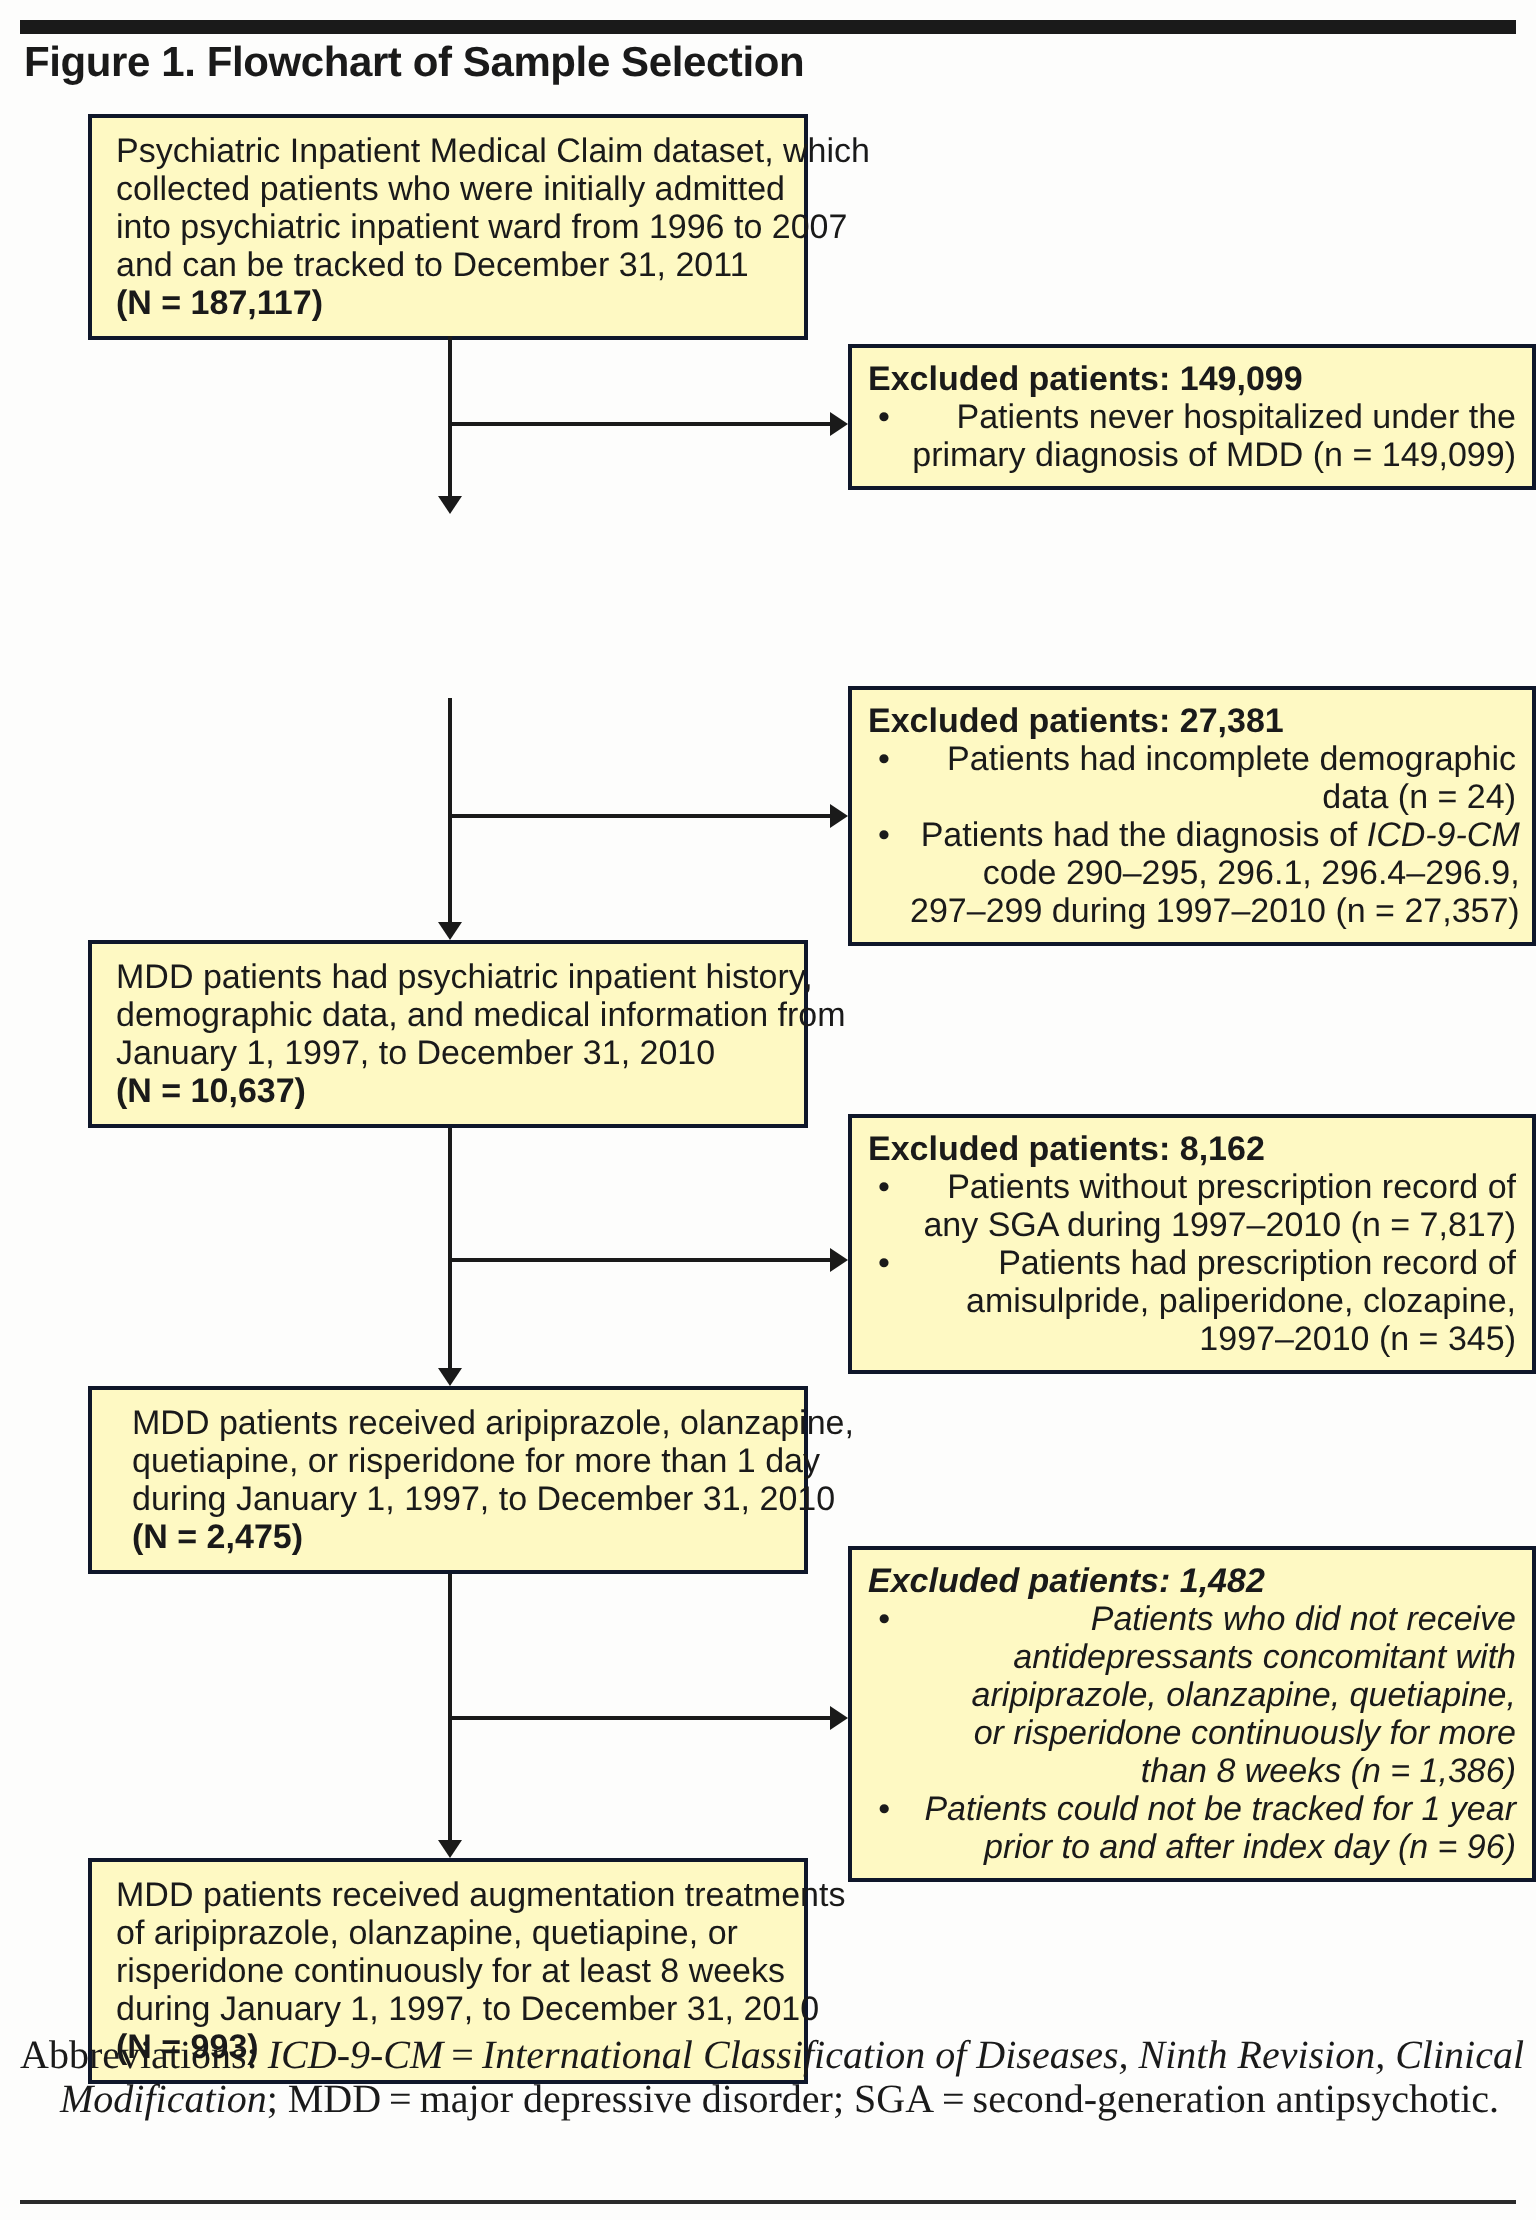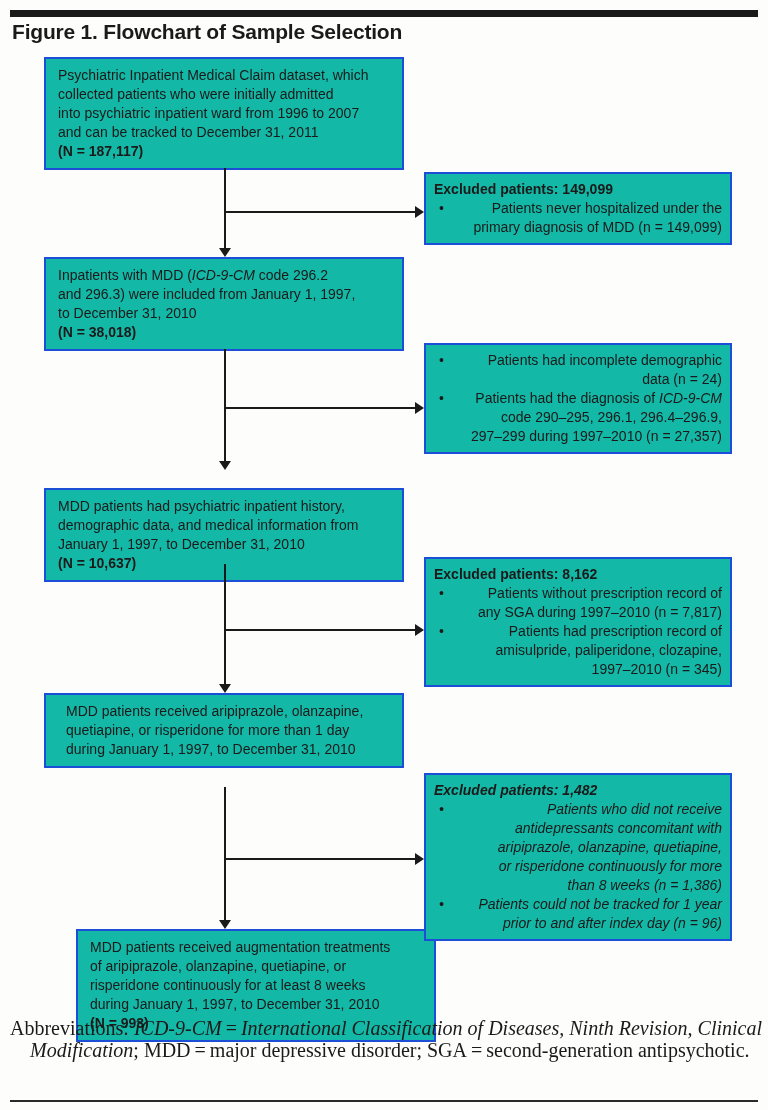--- a/index.html
+++ b/index.html
@@ -3,27 +3,27 @@
 <meta charset="utf-8">
 <style>
   html,body{margin:0;padding:0;background:#ffffff;}
   .page{
     position:relative;width:768px;height:1110px;background:#fdfdfc;
     font-family:"Liberation Sans","DejaVu Sans",sans-serif;color:#1a1a1a;overflow:hidden;
   }
   .topbar{position:absolute;left:10px;top:10px;width:748px;height:7px;background:#1a1a1a;}
   .fig-title{position:absolute;left:12px;top:20px;font-size:21px;font-weight:bold;letter-spacing:-0.2px;}
   .fbox{
-    position:absolute;border:2px solid #1d4ed8;box-sizing:border-box;
-    font-size:14px;line-height:19px;background:#14b8a6;
+    position:absolute;border:2px solid #0f172a;box-sizing:border-box;
+    font-size:17px;line-height:19px;background:#fef9c3;
   }
   .fbox div{white-space:nowrap;}
   .main{left:44px;width:360px;padding:7px 12px;}
-  .b1{top:57px;} .b2{top:257px;} .b3{top:488px;} .b4{top:693px;padding-left:20px;} .b5{top:929px;margin-left:32px;}
-  .exc{left:424px;width:308px;padding:6px 8px;}
+  .b1{top:57px;} .b2{top:257px;} .b3{top:470px;} .b4{top:693px;padding-left:20px;} .b5{top:929px;}
+  .exc{left:424px;width:344px;padding:6px 8px;}
   .e1{top:172px;} .e2{top:343px;} .e3{top:557px;} .e4{top:773px;font-style:italic;}
   .exc .hdr{font-weight:bold;}
   .bullet{display:flex;}
   .dot{flex:0 0 21px;padding-left:5px;box-sizing:border-box;}
   .blines{flex:1;text-align:right;}
   .it{font-style:italic;}
   .bd{font-weight:bold;}
   .vline{position:absolute;width:2px;background:#1a1a1a;}
   .hline{position:absolute;height:2px;background:#1a1a1a;}
   .arr-d{position:absolute;width:0;height:0;border-left:6px solid transparent;border-right:6px solid transparent;border-top:9px solid #1a1a1a;}
@@ -52,36 +52,31 @@
   <div class="topbar"></div>
   <div class="fig-title">Figure 1. Flowchart of Sample Selection</div>
 
   <div class="fbox main b1">
       <div><span>Psychiatric Inpatient Medical Claim dataset, which</span></div>
       <div><span>collected patients who were initially admitted</span></div>
       <div><span>into psychiatric inpatient ward from 1996 to 2007</span></div>
       <div><span>and can be tracked to December 31, 2011</span></div>
       <div><span class="bd">(N = 187,117)</span></div>
     </div>
-  <div class="fbox main b2">
-      <div><span>Inpatients with MDD (</span><span class="it">ICD-9-CM</span><span> code 296.2</span></div>
-      <div><span>and 296.3) were included from January 1, 1997,</span></div>
-      <div><span>to December 31, 2010</span></div>
-      <div><span class="bd">(N = 38,018)</span></div>
-    </div>
   <div class="fbox main b3">
       <div><span>MDD patients had psychiatric inpatient history,</span></div>
       <div><span>demographic data, and medical information from</span></div>
       <div><span>January 1, 1997, to December 31, 2010</span></div>
       <div><span class="bd">(N = 10,637)</span></div>
     </div>
   <div class="fbox main b4">
       <div><span>MDD patients received aripiprazole, olanzapine,</span></div>
       <div><span>quetiapine, or risperidone for more than 1 day</span></div>
       <div><span>during January 1, 1997, to December 31, 2010</span></div>
+      <div><span class="bd">(N = 2,475)</span></div>
     </div>
   <div class="fbox main b5">
       <div><span>MDD patients received augmentation treatments</span></div>
       <div><span>of aripiprazole, olanzapine, quetiapine, or</span></div>
       <div><span>risperidone continuously for at least 8 weeks</span></div>
       <div><span>during January 1, 1997, to December 31, 2010</span></div>
       <div><span class="bd">(N = 993)</span></div>
     </div>
 
   <div class="fbox exc e1">
@@ -90,20 +85,21 @@
         <div class="bullet">
           <span class="dot">•</span>
           <div class="blines">
             <div><span>Patients never hospitalized under the</span></div>
             <div><span>primary diagnosis of MDD (n = 149,099)</span></div>
           </div>
         </div>
       </div>
   </div>
   <div class="fbox exc e2">
+    <div class="hdr">Excluded patients: 27,381</div>
     <div>
         <div class="bullet">
           <span class="dot">•</span>
           <div class="blines">
             <div><span>Patients had incomplete demographic</span></div>
             <div><span>data (n = 24)</span></div>
           </div>
         </div>
         <div class="bullet">
           <span class="dot">•</span>

